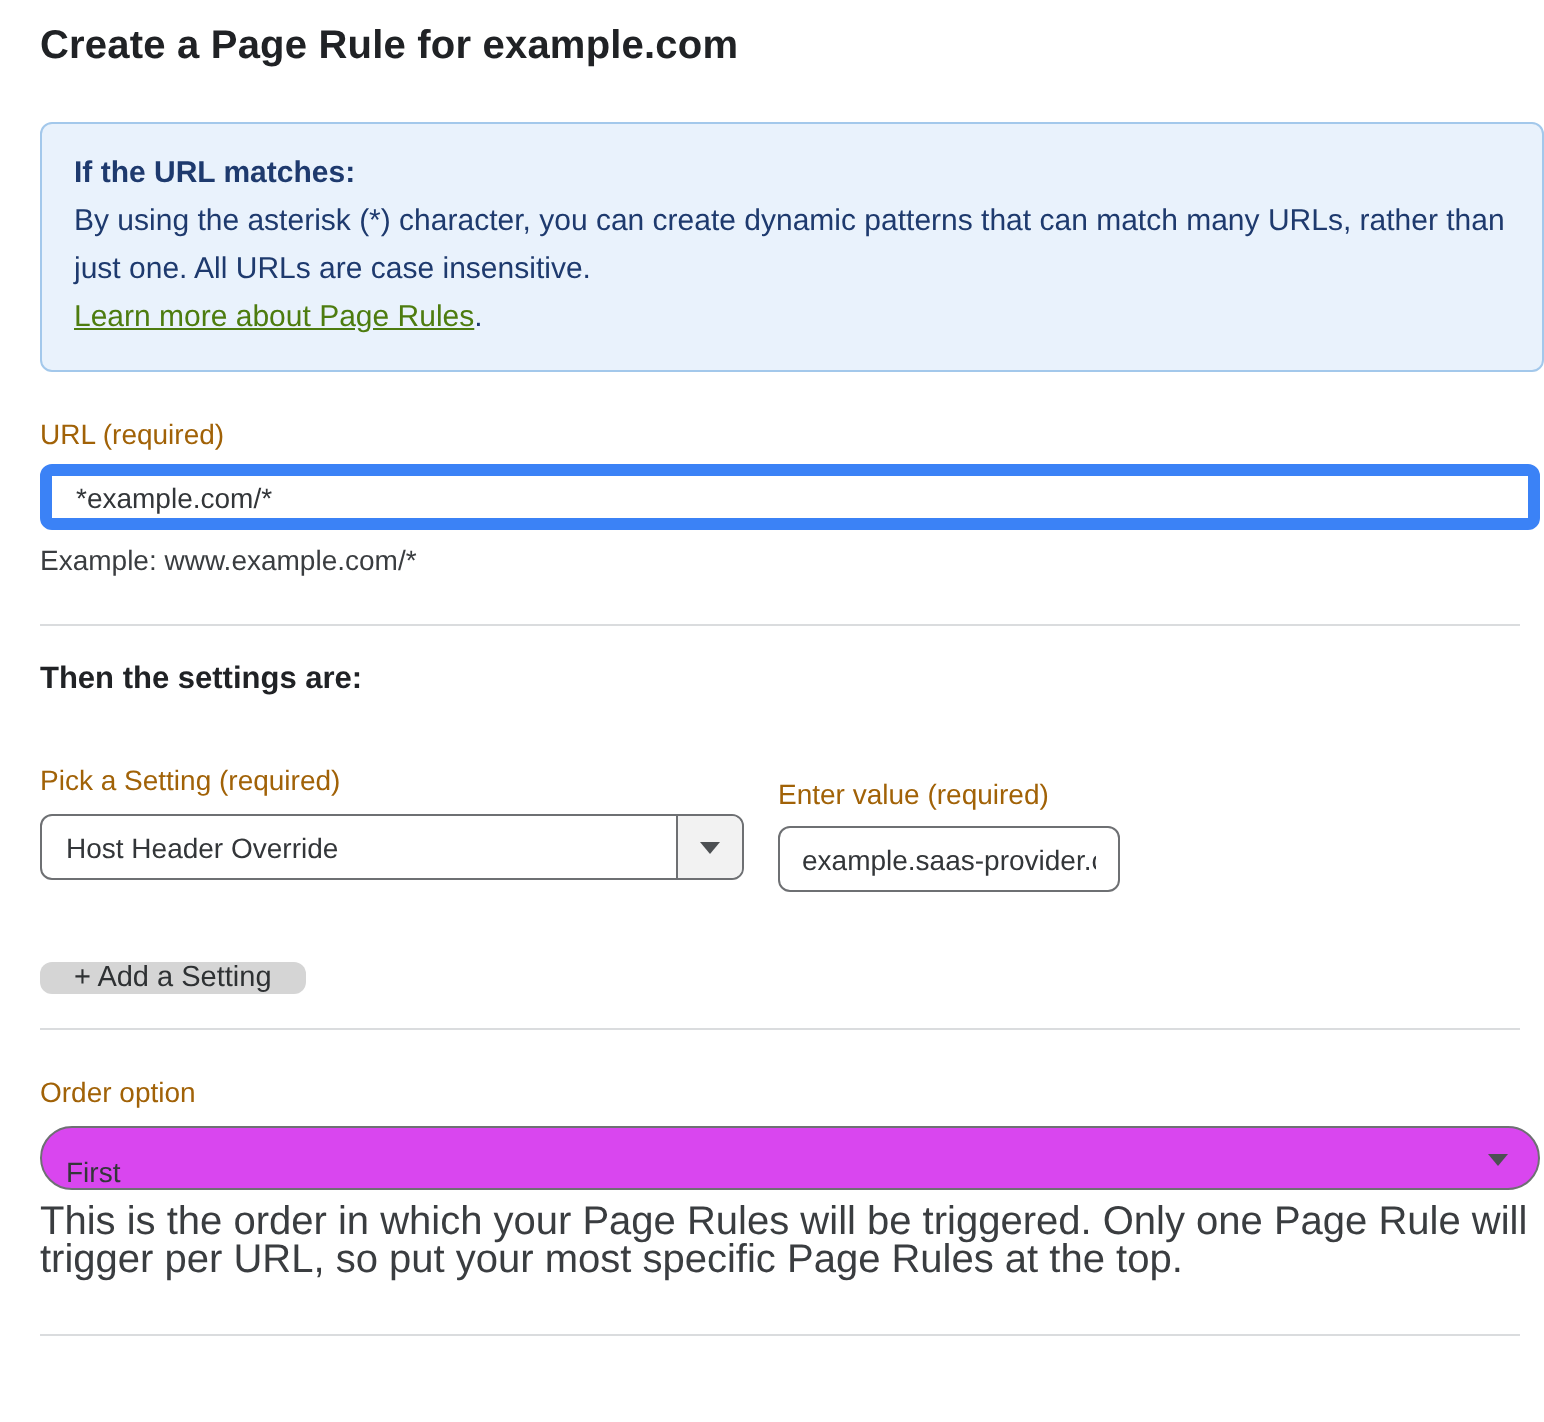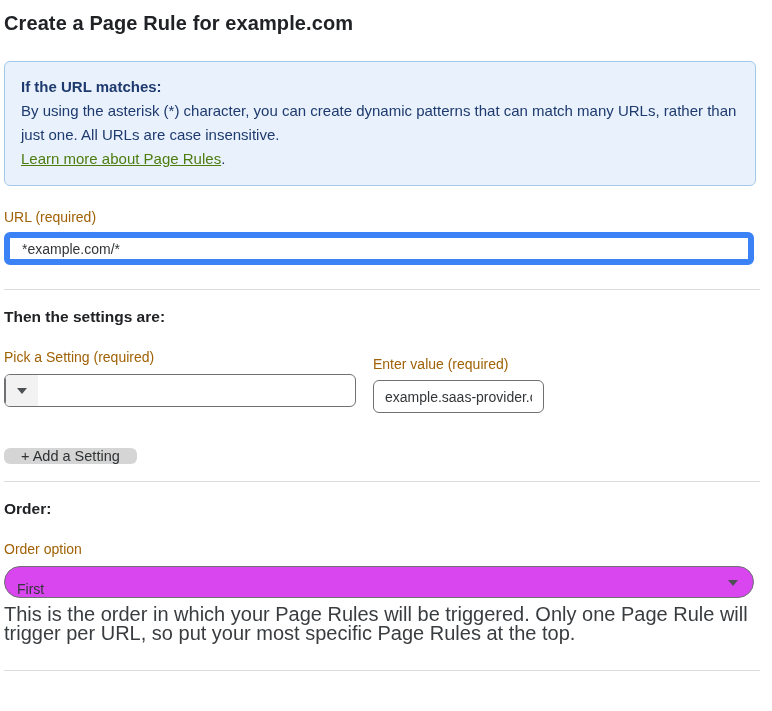--- a/index.html
+++ b/index.html
@@ -4,21 +4,21 @@
 <style>
   * { box-sizing: border-box; margin: 0; padding: 0; }
   html, body { background: #ffffff; }
   body {
     width: 772px;
     height: 711px;
     font-family: "Liberation Sans", sans-serif;
     color: #222426;
     overflow: hidden;
   }
-  .page { padding: 10px 12px 0 4px; }
+  .page { padding: 10px 12px 0 20px; }
 
   .page-title {
     font-size: 20px;
     font-weight: 700;
     color: #202225;
     letter-spacing: 0.1px;
     margin-top: 2px;
   }
 
   
@@ -74,21 +74,21 @@
   }
 
   .section-heading {
     margin-top: 18px;
     font-size: 15.5px;
     font-weight: 700;
     color: #202225;
   }
 
   
-  .setting-row { display: flex; margin-top: 23px; }
+  .setting-row { display: flex; margin-top: 33px; }
   .setting-col-left { width: 369px; }
   .setting-col-right { margin-top: 7px; }
   .setting-col-left .field-label,
   .setting-col-right .field-label { margin-top: 0; }
 
   .select-combo {
     margin-top: 9px;
     display: flex;
     width: 352px;
     height: 33px;
@@ -191,45 +191,46 @@
   <h1 class="page-title">Create a Page Rule for example.com</h1>
 
   <div class="info-box">
     <div class="info-heading">If the URL matches:</div>
     <div>By using the asterisk (*) character, you can create dynamic patterns that can match many URLs, rather than just one. All URLs are case insensitive.</div>
     <div><a class="info-link">Learn more about Page Rules</a><span>.</span></div>
   </div>
 
   <div class="field-label">URL (required)</div>
   <input type="text" class="text-input" value="*example.com/*" style="">
+  <div class="hint-text">Example: www.example.com/*</div>
 
   <hr class="divider">
 
   <div class="section-heading">Then the settings are:</div>
 
   <div class="setting-row">
     <div class="setting-col-left">
       <div class="field-label">Pick a Setting (required)</div>
       <div class="select-combo">
+        <div class="combo-value">Host Header Override</div>
         <div class="combo-arrow">
           <span class="caret-down"></span>
         </div>
       </div>
     </div>
     <div class="setting-col-right">
       <div class="field-label">Enter value (required)</div>
       <input type="text" class="value-input" value="example.saas-provider.com" style="">
     </div>
   </div>
 
   <button class="btn btn-gray add-setting-btn">+ Add a Setting</button>
 
   <hr class="divider" style="margin-top:16px;">
 
-  <div class="section-heading">Order:</div>
 
   <div class="field-label">Order option</div>
   <div class="order-select">
     <span>First</span>
     <span class="caret-down"></span>
   </div>
   <div class="help-text">This is the order in which your Page Rules will be triggered. Only one Page Rule will trigger per URL, so put your most specific Page Rules at the top.</div>
 
   <hr class="divider" style="margin-top:27px;">
 

